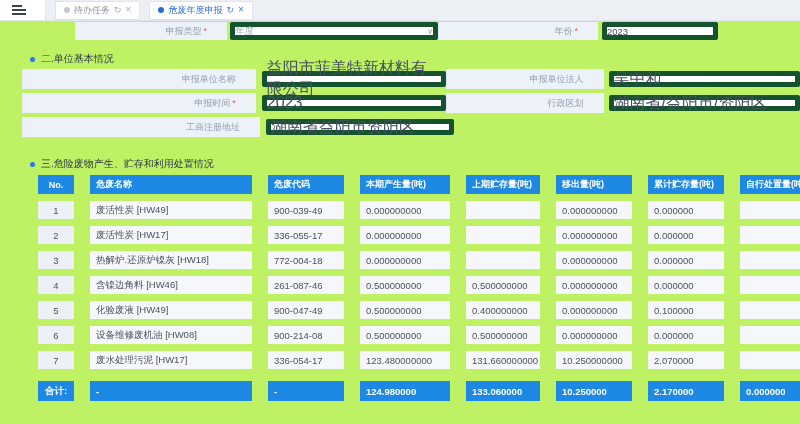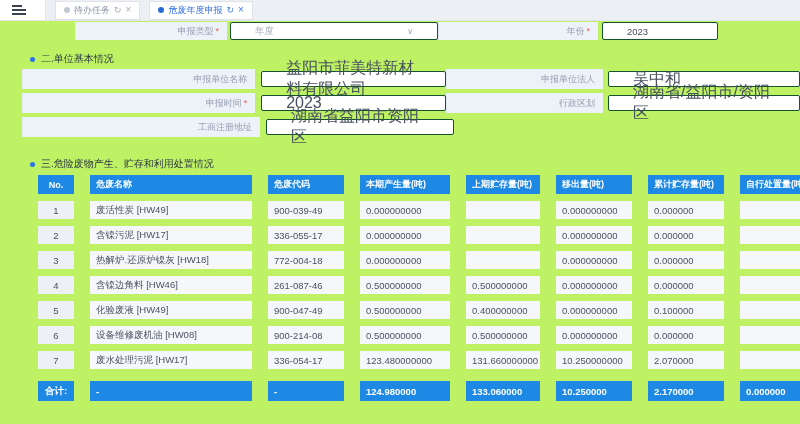--- a/index.html
+++ b/index.html
@@ -21,24 +21,24 @@
   .tab .ref { font-size:9px; color:#a6adbb; }
   .tab .x   { font-size:10px; color:#a6adbb; line-height:1; }
   .tab.active { color:#2f6fe4; }
   .tab.active .dot { background:#2b6bd8; }
   .tab.active .ref, .tab.active .x { color:#3f7df0; }
 
   
   .toprow { display:flex; align-items:center; margin-top:1px; height:18px; }
   .flabel { background:#edf1f8; color:#939eb0; font-size:9px; height:100%;
             display:flex; align-items:center; justify-content:flex-end;
-            padding-right:8px; border-left:1px solid #e3eaf5; }
+            padding-right:20px; border-left:1px solid #e3eaf5; }
   .req { color:#f25555; margin-left:2px; font-size:9px; }
-  .fbox { background:#fff; border:1px solid #14532d; border-radius:2px; height:18px;
-          display:flex; align-items:center; padding:0 24px; font-size:9.5px; color:#46505e; }
+  .fbox { background:#fff; border:5px solid #14532d; border-radius:2px; height:18px;
+          display:flex; align-items:center; padding:0 0; font-size:9.5px; color:#46505e; }
   .toprow .lab-a { width:152px; margin-left:75px; }
   .toprow .sel   { width:208px; margin-left:3px; color:#a8aeba; }
   .toprow .chev  { margin-left:auto; color:#9aa2b1; font-size:8px; }
   .toprow .lab-b { width:160px; }
   .toprow .inp-b { width:116px; margin-left:4px; }
 
   
   .stitle { display:flex; align-items:center; gap:6px; margin-left:30px;
             font-size:10px; color:#2f3845; }
   .stitle .bullet { width:5px; height:5px; border-radius:50%; background:#2e74e6; }
@@ -167,21 +167,21 @@
         <div class="dcell">废活性炭 [HW49]</div>
         <div class="dcell">900-039-49</div>
         <div class="dcell">0.000000000</div>
         <div class="dcell"></div>
         <div class="dcell">0.000000000</div>
         <div class="dcell">0.000000</div>
         <div class="dcell"></div>
       </div>
       <div class="trow">
         <div class="dcell ncell">2</div>
-        <div class="dcell">含镍污泥 [HW17]</div>
+        <div class="dcell">废活性炭 [HW17]</div>
         <div class="dcell">336-055-17</div>
         <div class="dcell">0.000000000</div>
         <div class="dcell"></div>
         <div class="dcell">0.000000000</div>
         <div class="dcell">0.000000</div>
         <div class="dcell"></div>
       </div>
       <div class="trow">
         <div class="dcell ncell">3</div>
         <div class="dcell">热解炉.还原炉镍灰 [HW18]</div>

